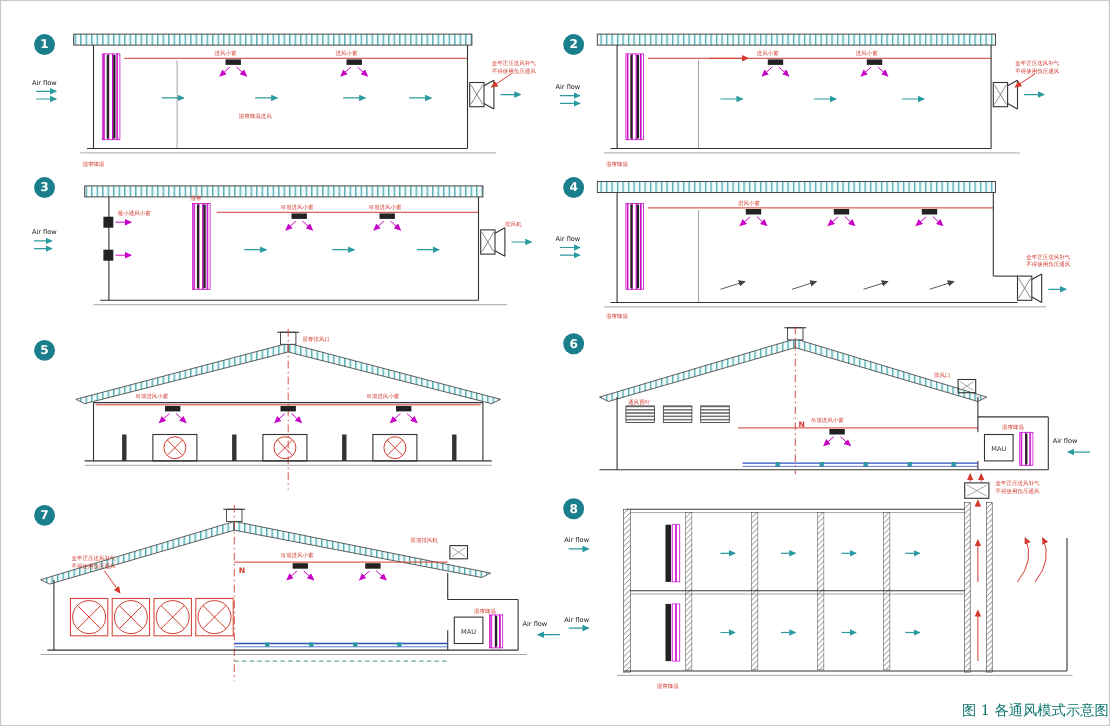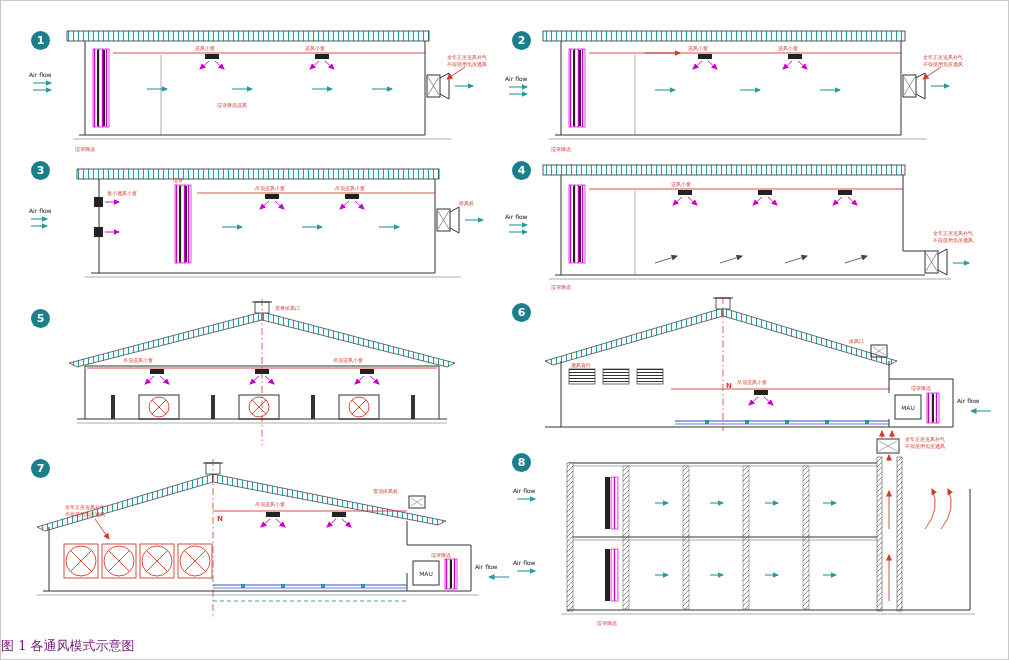--- a/index.html
+++ b/index.html
@@ -1,22 +1,22 @@
 <!DOCTYPE html>
 <html><head>
 <meta charset="utf-8">
 <style>
   *{margin:0;padding:0;box-sizing:border-box}
   body{background:#e9e9e9;font-family:"DejaVu Sans","Liberation Sans",sans-serif}
   .page{position:relative;width:1009px;height:660px;background:#fff;border:1px solid #c9c9c9;overflow:hidden}
   .panel-svg{position:absolute}
   .badge{position:absolute;width:19px;height:19px;border-radius:50%;background:#1a7e8c;color:#fff;
          font-size:11px;font-weight:bold;display:flex;align-items:center;justify-content:center;z-index:5}
-  .caption{position:absolute;left:0;top:636px;width:100%;text-align:left;
-           font-family:"DejaVu Serif","Liberation Serif",serif;font-size:13px;color:#701a75}
+  .caption{position:absolute;left:0;top:636px;width:100%;text-align:right;
+           font-family:"DejaVu Serif","Liberation Serif",serif;font-size:13px;color:#0f766e}
   svg .wl{stroke:#333;stroke-width:1;fill:none}
   svg .t{stroke:#777;stroke-width:.6;fill:none}
   svg .red{stroke:#d23a2e;stroke-width:.9;fill:none}
   svg .mag{stroke:#c800c8;stroke-width:.9;fill:none}
   svg .teal{stroke:#2a9aa0;stroke-width:1.1;fill:none}
   svg .blue{stroke:#2a52be;fill:none}
   svg .grn{stroke:#2e8b57;stroke-width:.8;fill:none;stroke-dasharray:4 3}
   svg .cl{stroke:#d23a2e;stroke-width:.8;fill:none;stroke-dasharray:7 3 1.5 3}
   svg text{font-family:"DejaVu Sans","Liberation Sans",sans-serif}
   svg text.lbl{font-size:5px;fill:#d23a2e}

